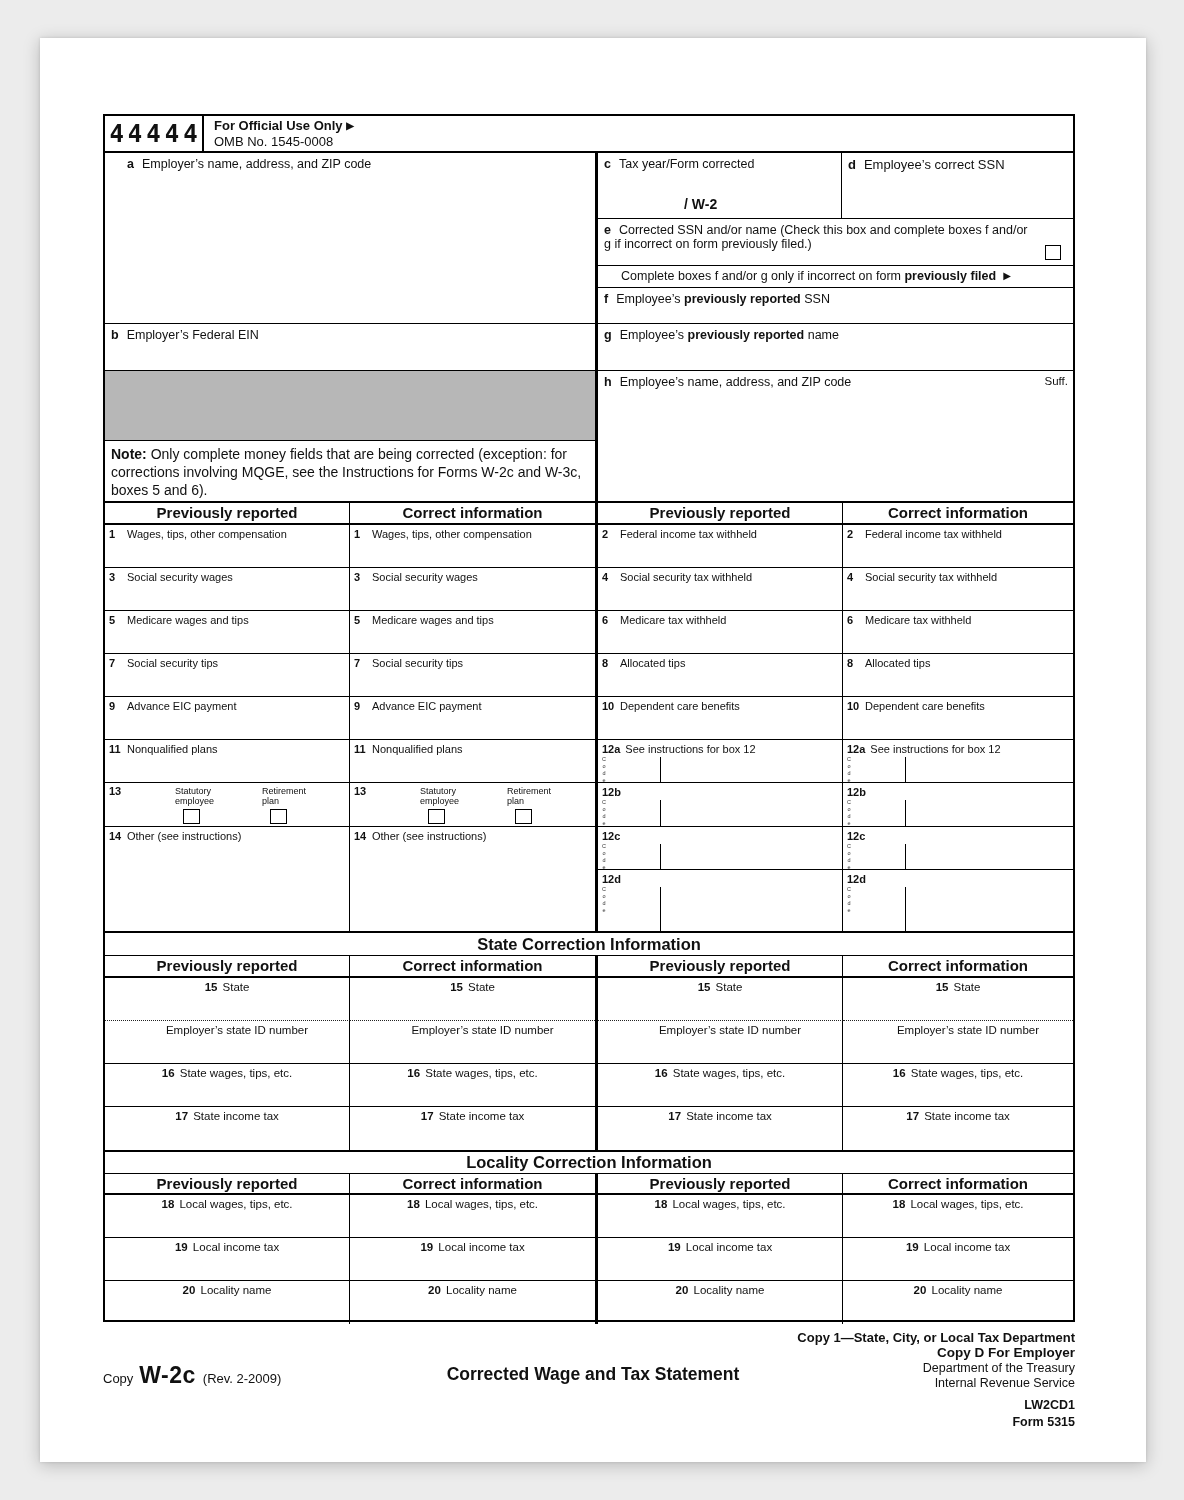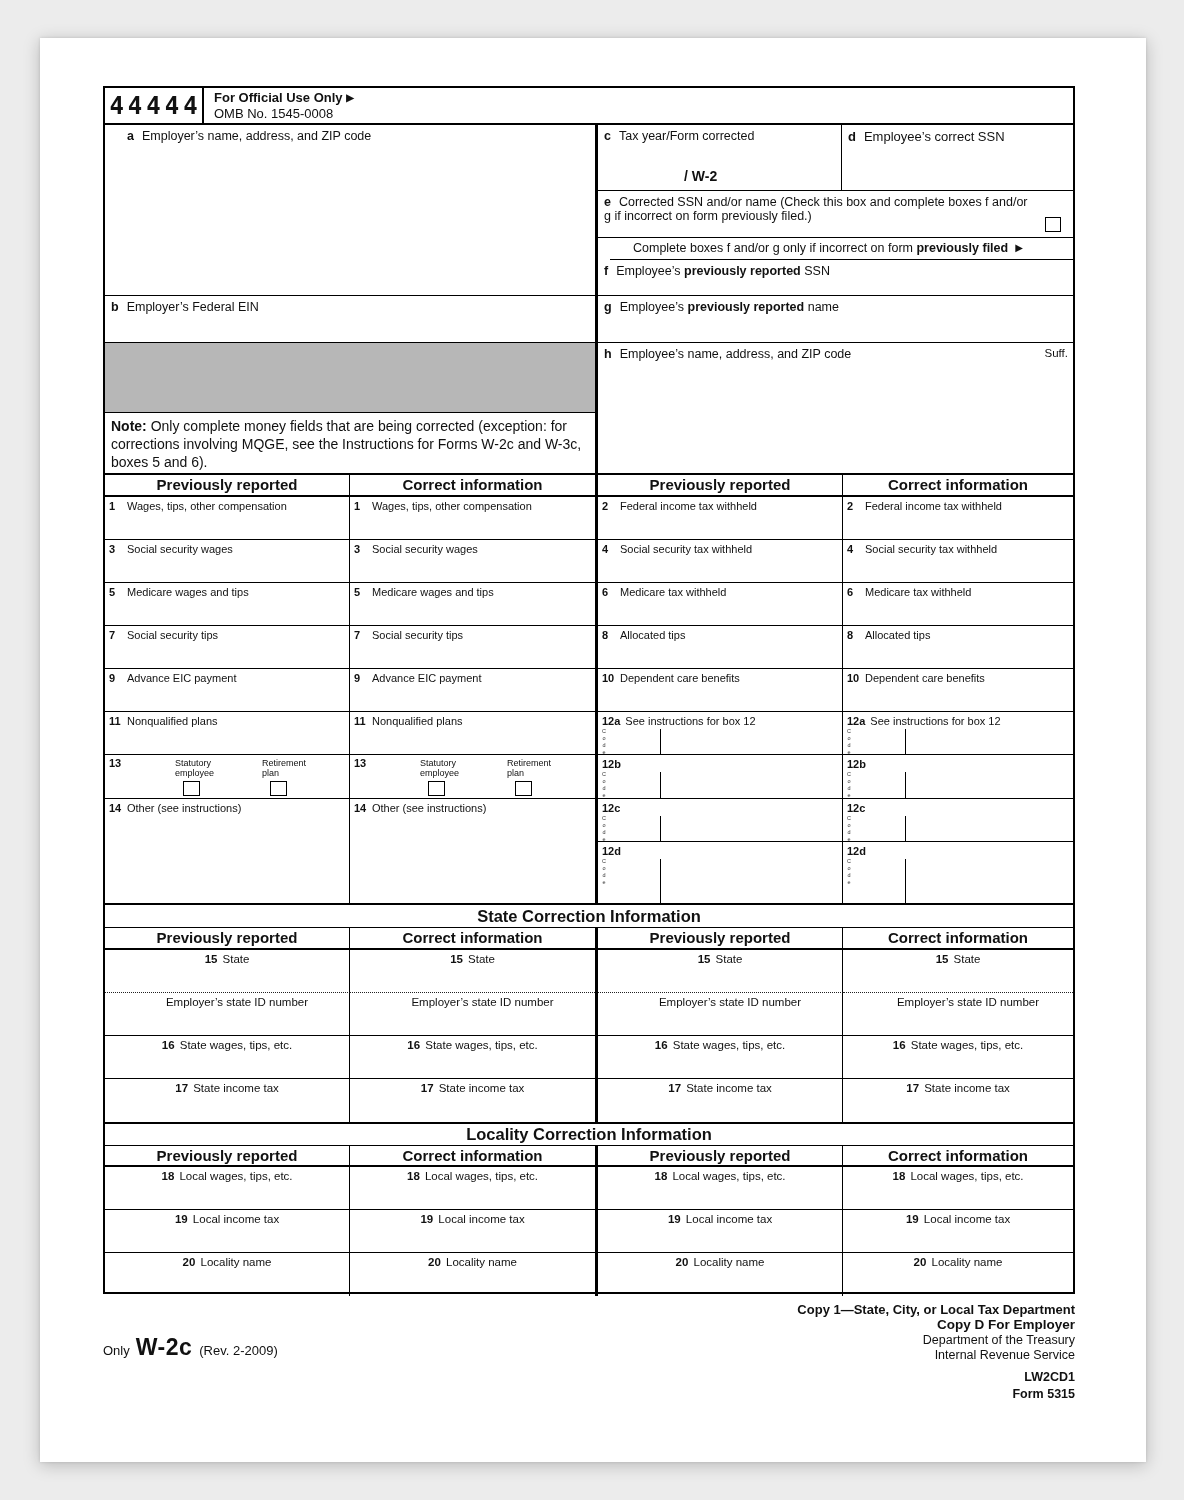--- a/index.html
+++ b/index.html
@@ -8,21 +8,21 @@
     background:#ececec;
     font-family:"Liberation Sans", sans-serif;
     color:#111;
     -webkit-font-smoothing:antialiased;
   }
   .page{
     position:absolute;left:40px;top:38px;width:1106px;height:1424px;
     background:#ffffff;
     box-shadow:0 3px 16px rgba(0,0,0,.22), 0 0 3px rgba(0,0,0,.12);
   }
-  .form{position:absolute;left:63px;top:48px;width:972px;height:1208px;}
+  .form{position:absolute;left:63px;top:76px;width:972px;height:1208px;}
   .sec{position:absolute;left:0;width:972px;box-sizing:border-box;background:#fff;}
 
   
   .sec-hdr{top:0;height:39px;border:2px solid #000;display:flex;}
   .code-cell{
     width:99px;border-right:2px solid #000;box-sizing:border-box;
     display:flex;align-items:center;justify-content:center;
     font-family:"DejaVu Sans Mono", monospace;font-weight:bold;
     font-size:24px;letter-spacing:4px;padding-left:4px;
   }
@@ -41,21 +41,21 @@
   .box-b{height:47px;}
   .gray-box{height:70px;background:#b7b7b7;border-bottom:1px solid #000;box-sizing:border-box;}
   .note-box{height:60px;box-sizing:border-box;padding:4px 6px;font-size:14px;line-height:18px;border-bottom:none;}
   .cd-row{height:66px;display:flex;box-sizing:border-box;border-bottom:1px solid #000;}
   .box-c{width:244px;box-sizing:border-box;border-right:1px solid #000;padding:4px 6px;font-size:12.5px;position:relative;}
   .box-d{flex:1;padding:4px 6px;font-size:13px;}
   .c-value{position:absolute;left:86px;bottom:6px;font-weight:bold;font-size:14px;}
   .box-e{height:47px;position:relative;padding-right:36px;}
   .checkbox{box-sizing:border-box;border:1.5px solid #000;background:#fff;}
   .e-check{position:absolute;right:12px;bottom:5px;width:16px;height:15px;}
-  .complete-row{height:22px;padding:3px 23px;margin-left:12px;}
+  .complete-row{height:22px;padding:3px 23px;}
   .box-f{height:36px;}
   .box-g{height:47px;}
   .box-h{height:130px;position:relative;}
   .suffix{position:absolute;right:5px;top:4px;font-size:11.5px;}
 
   
   .sec-money{top:387px;height:430px;border-left:2px solid #000;border-right:2px solid #000;border-top:2px solid #000;display:flex;}
   .halfL{width:490px;box-sizing:border-box;}
   .halfR{flex:1;box-sizing:border-box;border-left:3px solid #000;}
   .grid2{display:grid;grid-template-columns:245px 1fr;}
@@ -347,20 +347,21 @@
   <div class="footer">
     <div class="f-copy">
       <div class="f-copy1">Copy 1—State, City, or Local Tax Department</div>
       <div class="f-copyd">Copy D For Employer</div>
       <div class="f-dept">Department of the Treasury</div>
       <div class="f-dept">Internal Revenue Service</div>
       <div class="f-lw">LW2CD1</div>
       <div class="f-5315">Form 5315</div>
     </div>
     <div class="f-form">
-      <span class="f-word">Only</span>
+      <span class="f-word">Copy</span>
       <span class="f-name">W-2c</span>
       <span class="f-rev">(Rev. 2-2009)</span>
     </div>
+    <div class="f-title">Corrected Wage and Tax Statement</div>
   </div>
 
 </div>
 </div>
 
 </body></html>

